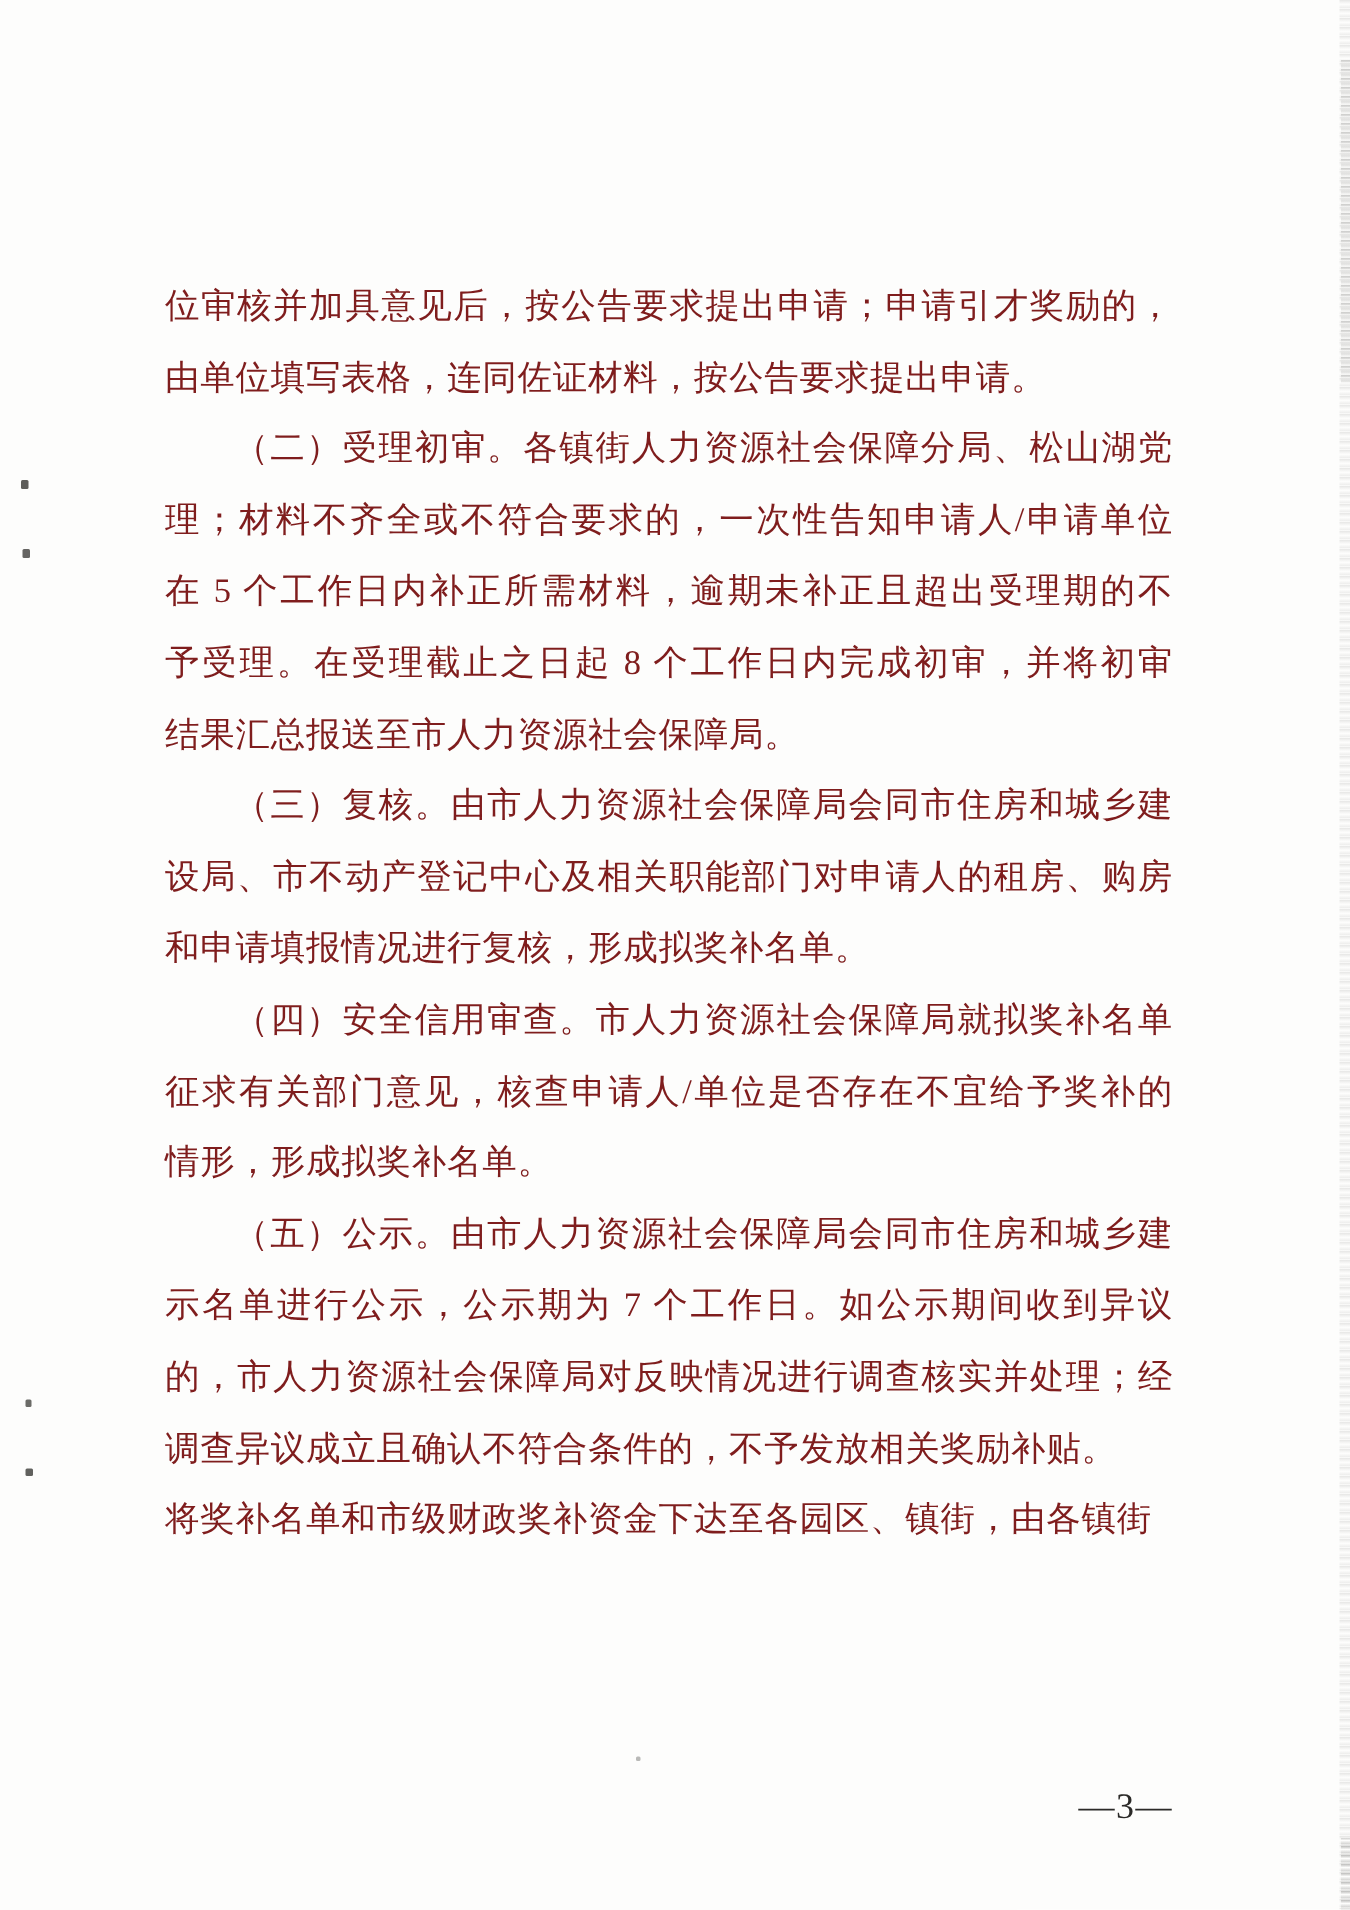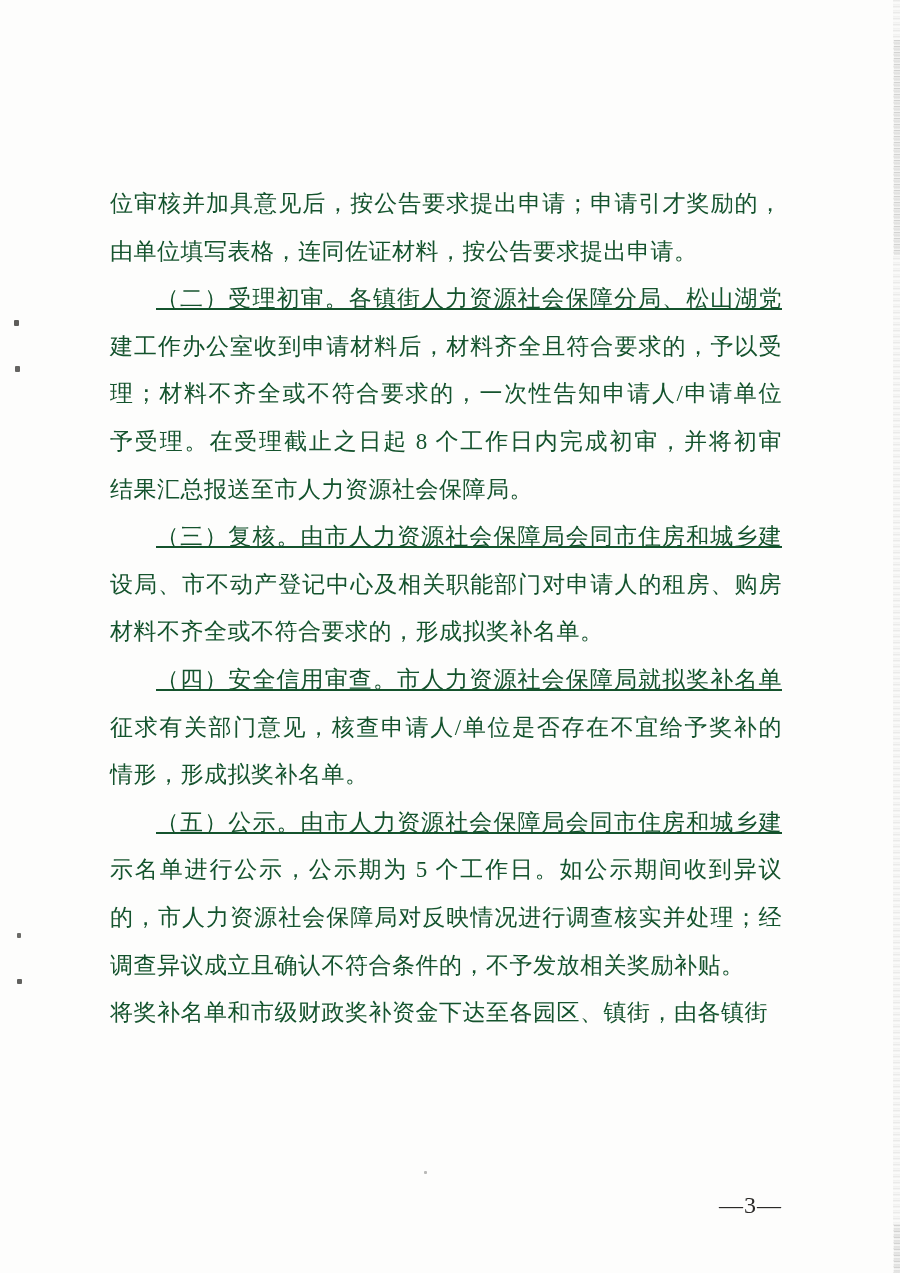--- a/index.html
+++ b/index.html
@@ -17,36 +17,35 @@
   .page {
     position: absolute;
     inset: 0;
     background: #fdfdfc;
   }
   .body-text {
     position: absolute;
     left: 110px;
     top: 180px;
     width: 672px;
-    color: #14532d;
+    color: #7f1d1d;
     font-size: 23px;
     line-height: 47.6px;
     letter-spacing: 0.5px;
   }
   .line {
     white-space: nowrap;
     text-align: justify;
     text-align-last: justify;
   }
   .line.last {
     text-align-last: left;
   }
   .line.indent {
     text-indent: 2em;
-    text-decoration: underline;
   }
   .page-number {
     position: absolute;
     top: 1192px;
     left: 0;
     right: 118px;
     text-align: right;
     font-size: 24px;
     color: #2b2a28;
     letter-spacing: 1px;
@@ -93,32 +92,32 @@
 </style>
 </head>
 <body>
 
 <div class="page">
 
   <div class="body-text">
       <div class="line">位审核并加具意见后，按公告要求提出申请；申请引才奖励的，</div>
       <div class="line last">由单位填写表格，连同佐证材料，按公告要求提出申请。</div>
       <div class="line indent">（二）受理初审。各镇街人力资源社会保障分局、松山湖党</div>
-      <div class="line">建工作办公室收到申请材料后，材料齐全且符合要求的，予以受</div>
       <div class="line">理；材料不齐全或不符合要求的，一次性告知申请人/申请单位</div>
+      <div class="line">在 5 个工作日内补正所需材料，逾期未补正且超出受理期的不</div>
       <div class="line">予受理。在受理截止之日起 8 个工作日内完成初审，并将初审</div>
       <div class="line last">结果汇总报送至市人力资源社会保障局。</div>
       <div class="line indent">（三）复核。由市人力资源社会保障局会同市住房和城乡建</div>
       <div class="line">设局、市不动产登记中心及相关职能部门对申请人的租房、购房</div>
-      <div class="line last">材料不齐全或不符合要求的，形成拟奖补名单。</div>
+      <div class="line last">和申请填报情况进行复核，形成拟奖补名单。</div>
       <div class="line indent">（四）安全信用审查。市人力资源社会保障局就拟奖补名单</div>
       <div class="line">征求有关部门意见，核查申请人/单位是否存在不宜给予奖补的</div>
       <div class="line last">情形，形成拟奖补名单。</div>
       <div class="line indent">（五）公示。由市人力资源社会保障局会同市住房和城乡建</div>
-      <div class="line">示名单进行公示，公示期为 5 个工作日。如公示期间收到异议</div>
+      <div class="line">示名单进行公示，公示期为 7 个工作日。如公示期间收到异议</div>
       <div class="line">的，市人力资源社会保障局对反映情况进行调查核实并处理；经</div>
       <div class="line last">调查异议成立且确认不符合条件的，不予发放相关奖励补贴。</div>
       <div class="line last">将奖补名单和市级财政奖补资金下达至各园区、镇街，由各镇街</div>
     </div>
 
   <div class="page-number">—3—</div>
 
   <div class="speck speck-1"></div>
   <div class="speck speck-2"></div>
   <div class="speck speck-3"></div>

